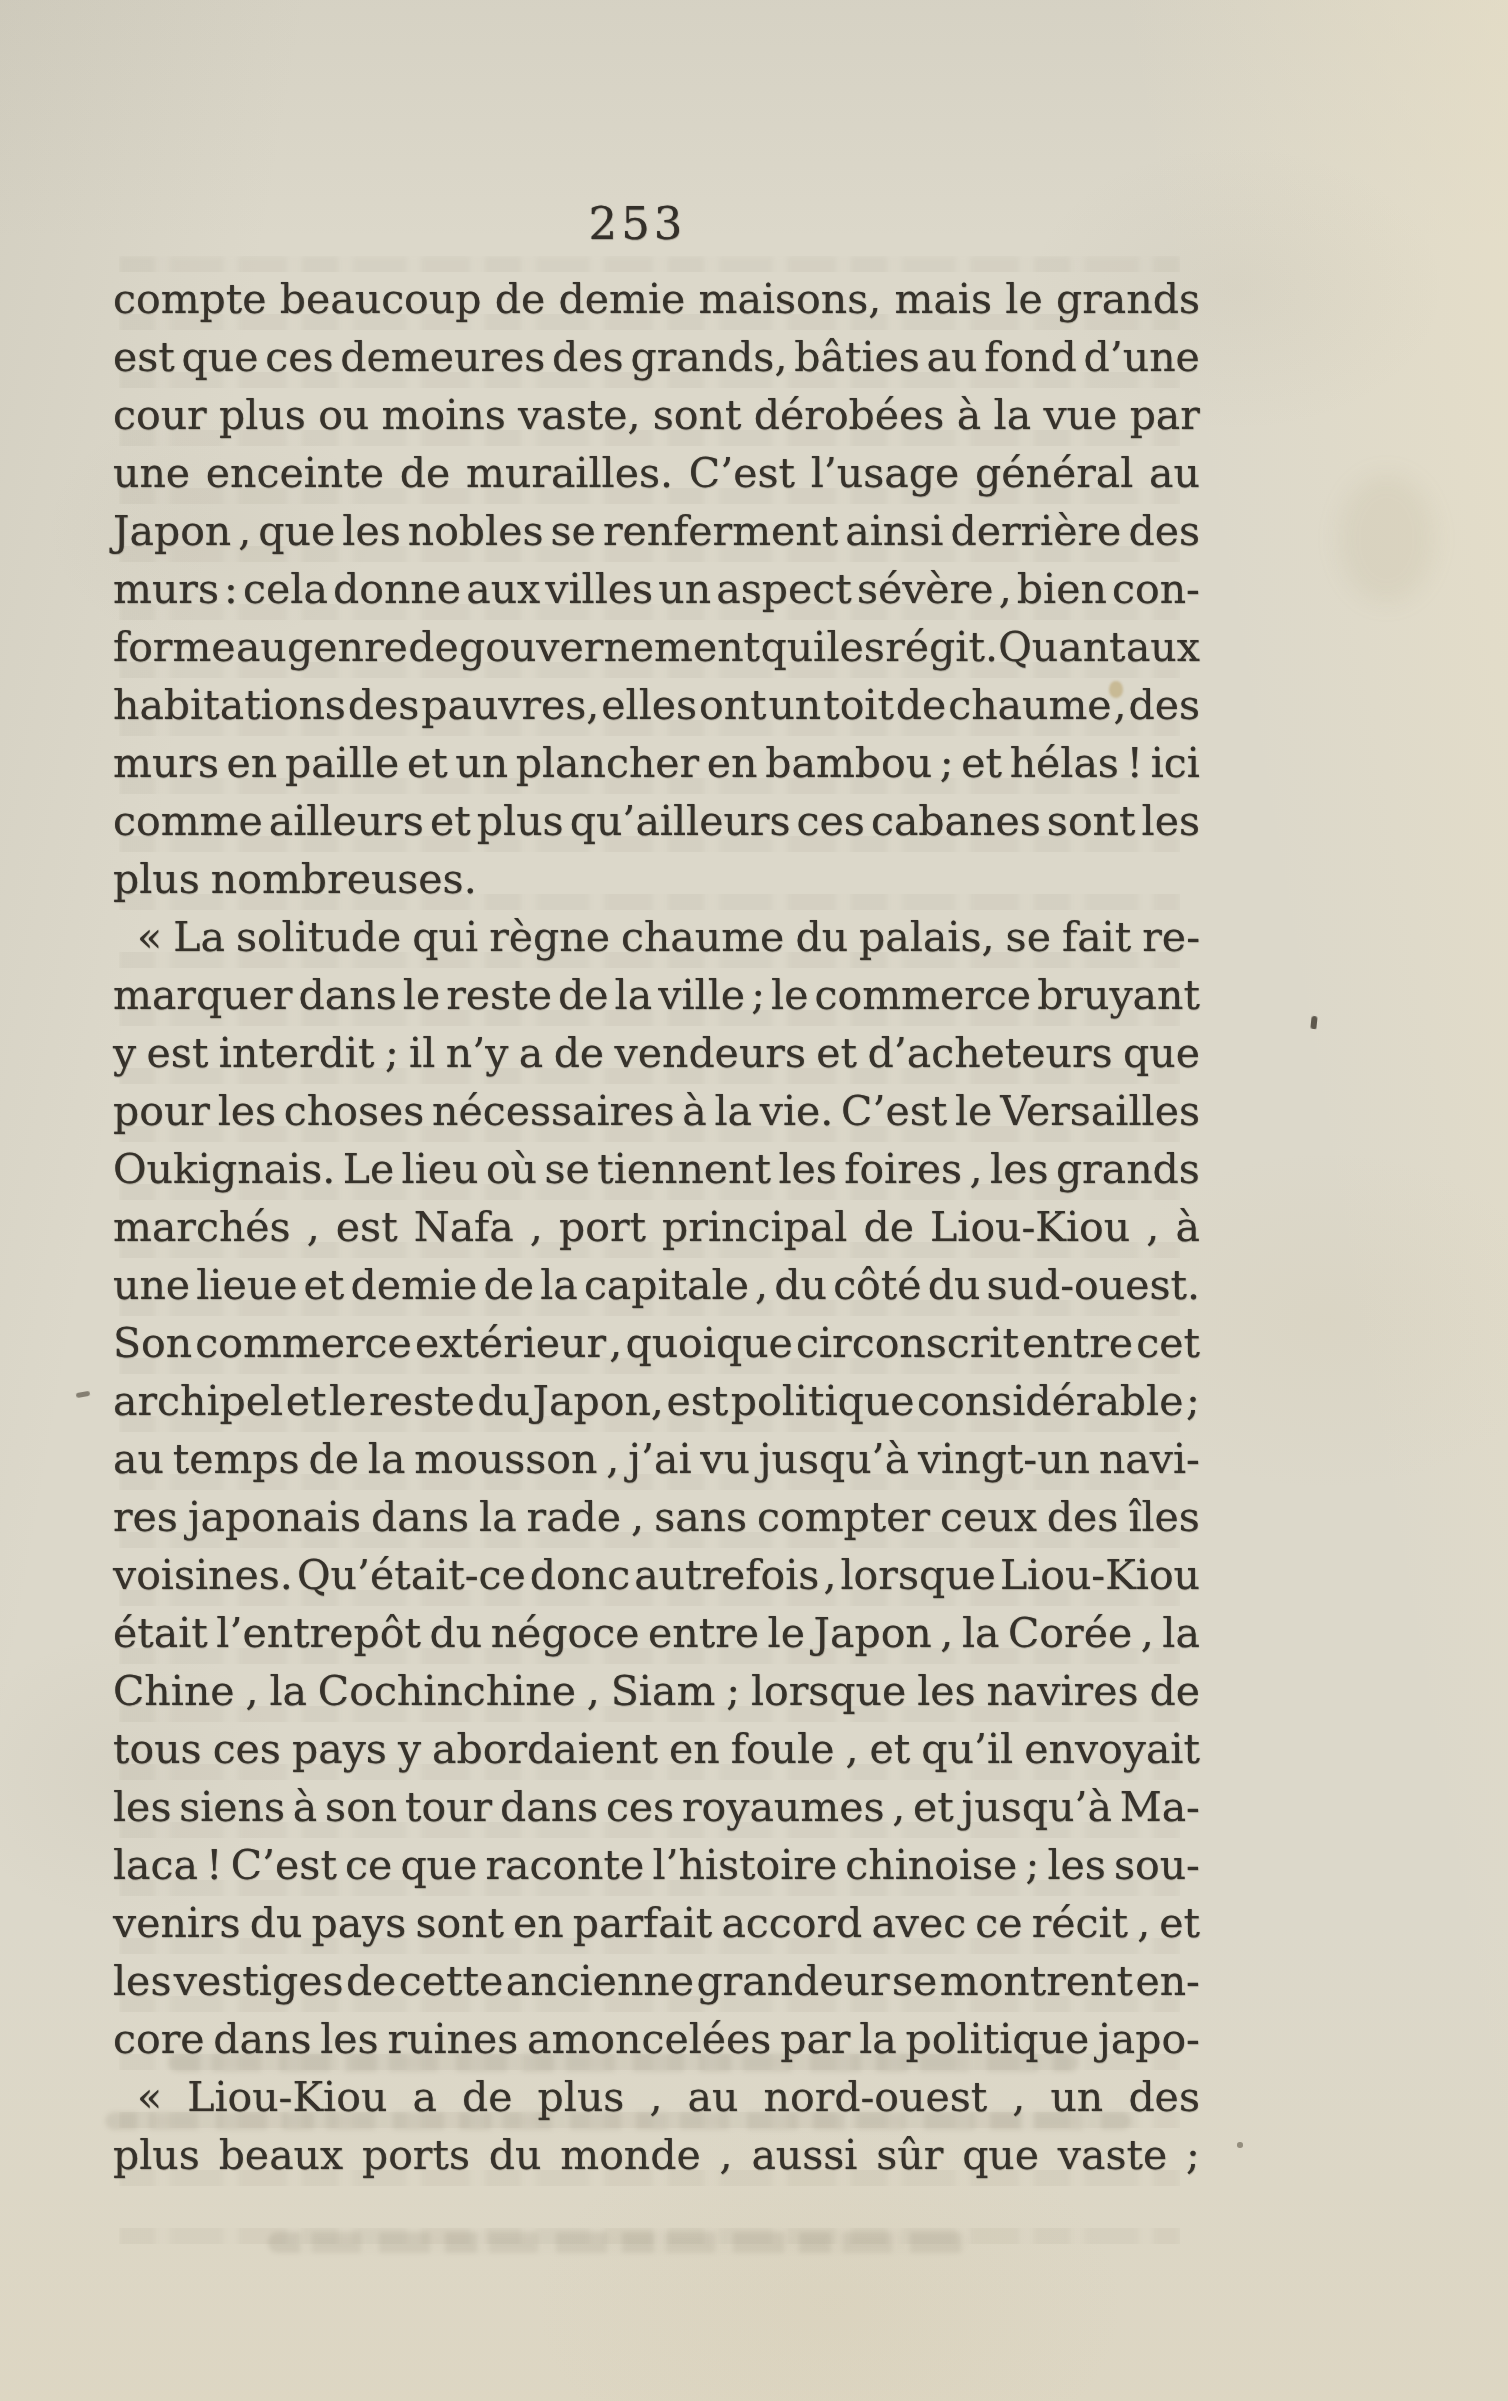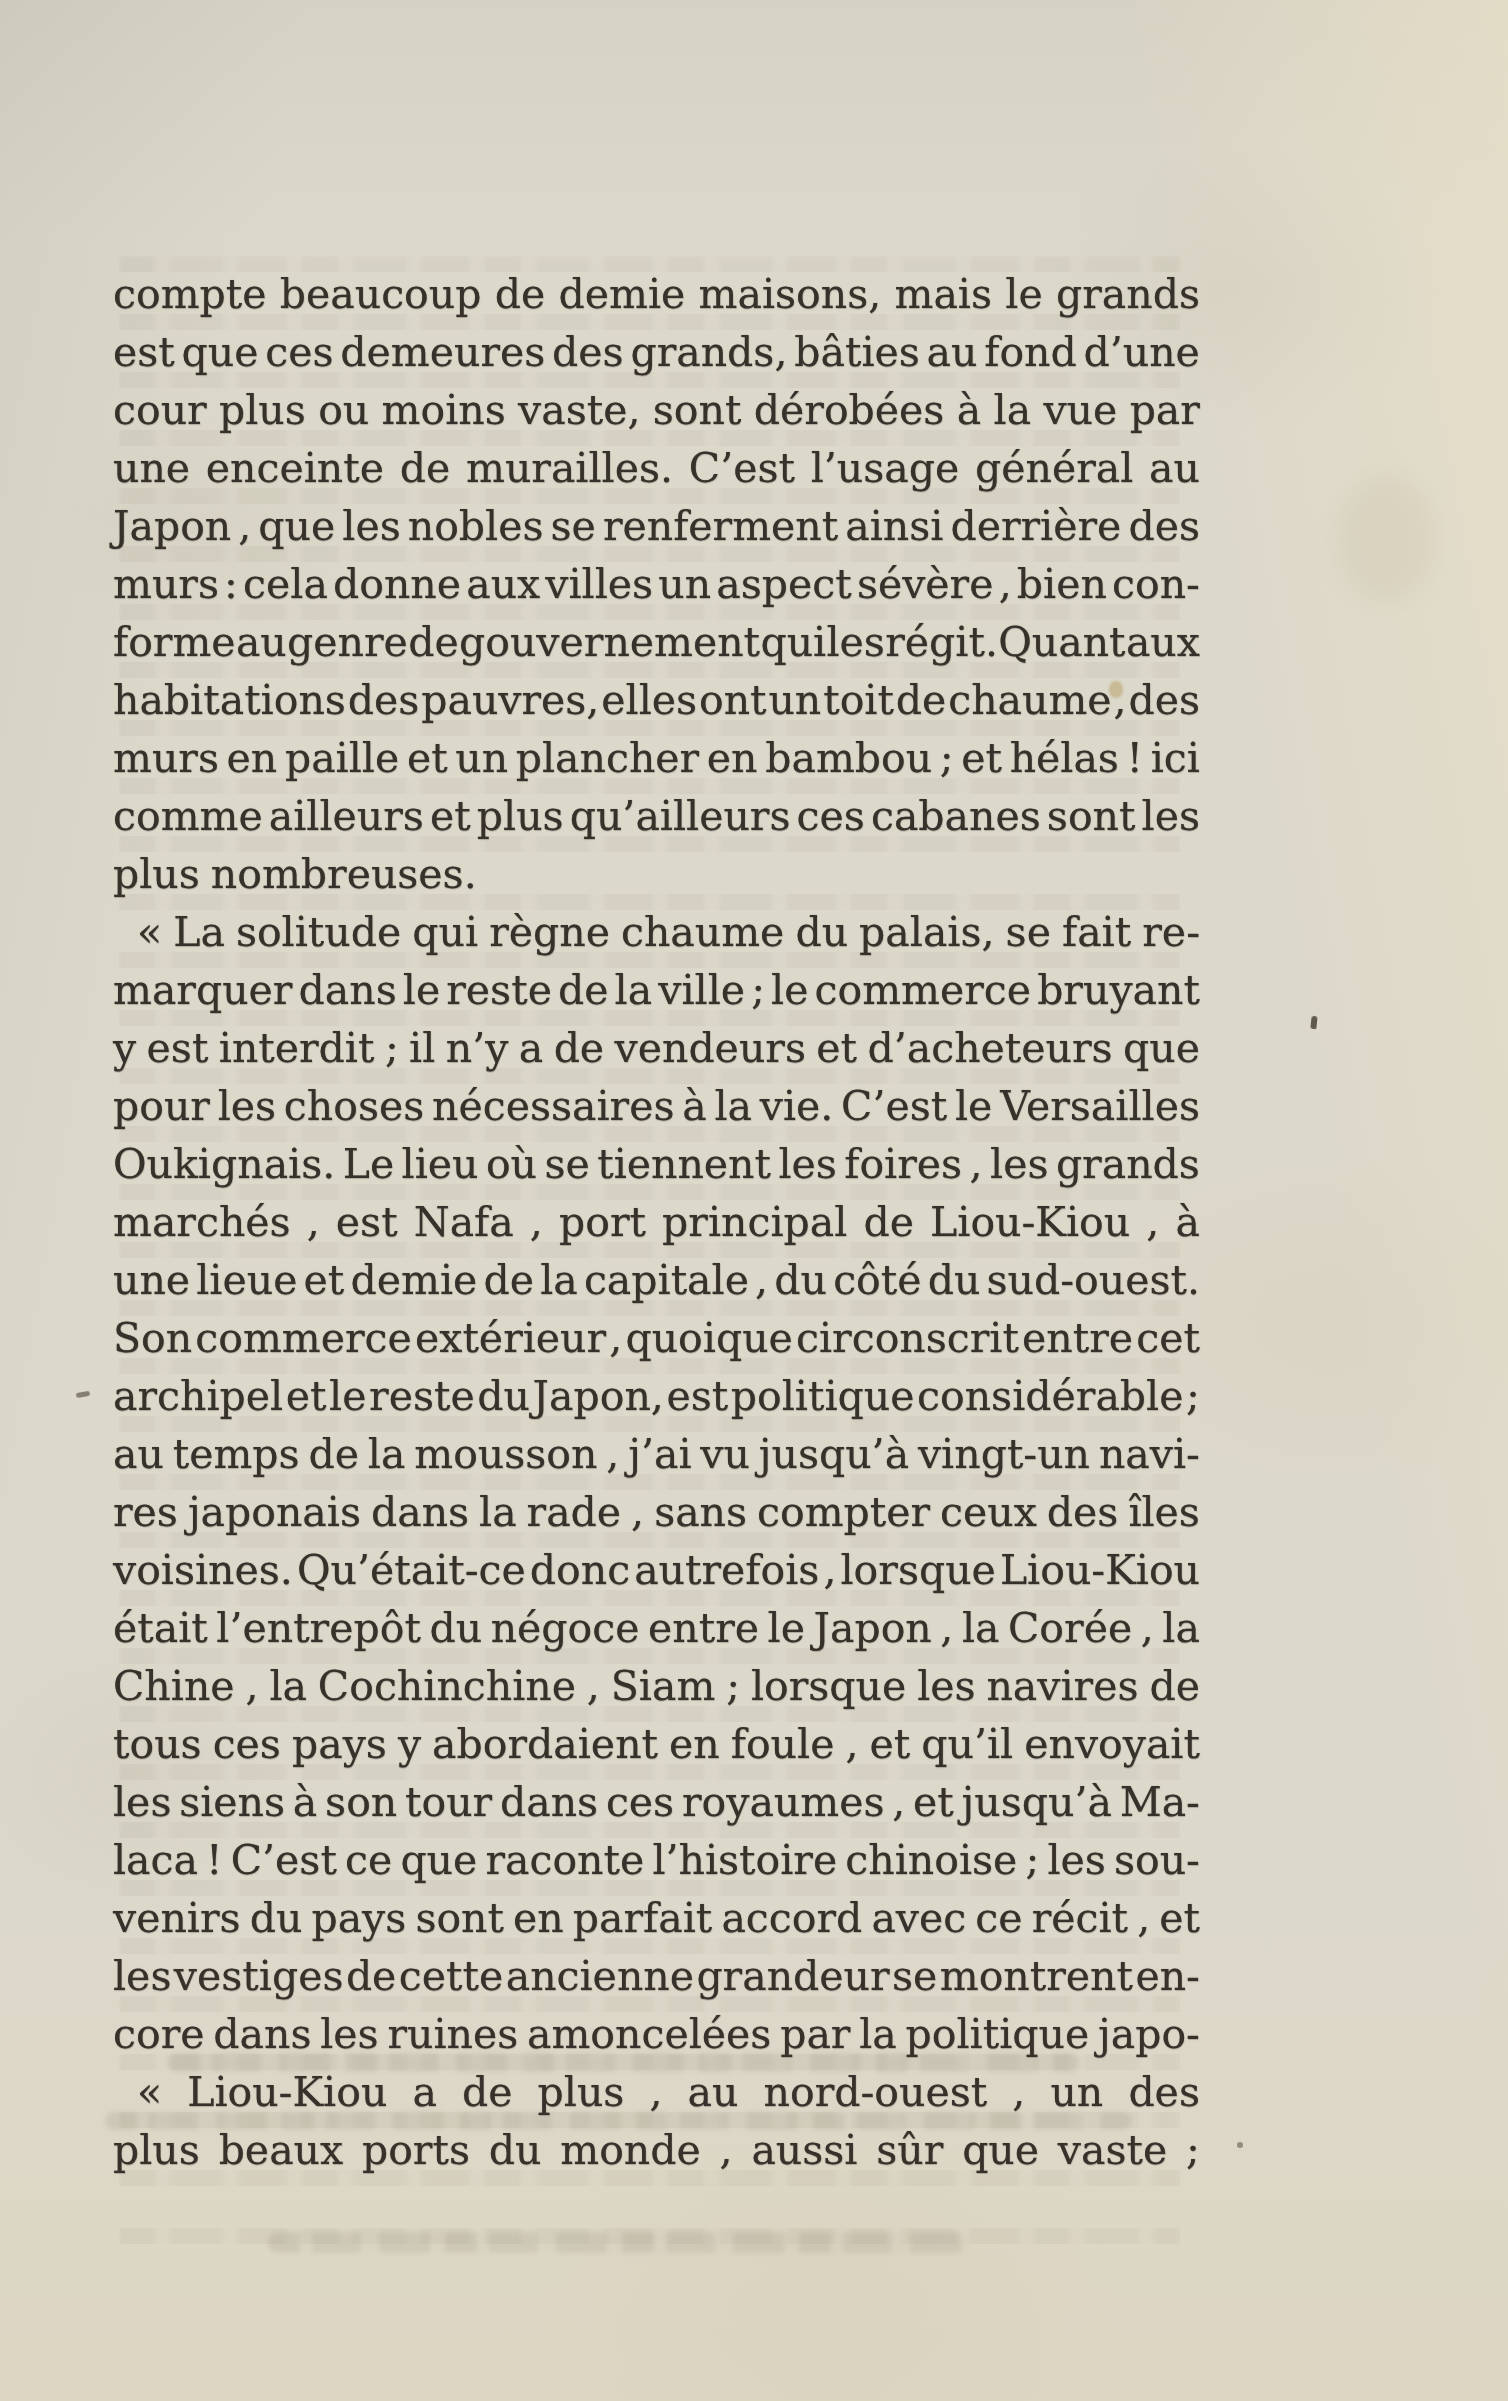--- a/index.html
+++ b/index.html
@@ -49,21 +49,21 @@
     left: 113px;
     top: 265px;
     width: 1087px;
     font-size: 41px;
     color: #36322b;
     text-shadow: 0 0 0.9px rgba(52,47,38,0.55), 0.4px 0.6px 0.8px rgba(52,47,38,0.22);
   }
   .line {
     display: flex;
     justify-content: space-between;
-    align-items: center;
+    align-items: flex-end;
     height: 58px;
     box-sizing: border-box;
   }
   .line.indent { padding-left: 24px; }
   .line.para-end { justify-content: flex-start; }
   .line.para-end .w { margin-right: 11px; }
   .w { white-space: pre; }
 
   
   .bleed-overlay {
@@ -133,20 +133,21 @@
 </style>
 </head>
 <body>
 
 <div class="page">
   <div class="bleed-overlay"></div>
   <div class="bleed-row bleed-a"></div>
   <div class="bleed-row bleed-b"></div>
   <div class="bleed-row bleed-c"></div>
 
+  <div class="page-number">253</div>
 
   <div class="text-block" id="text-block">
       <div class="line">
         <span class="w">compte</span>
         <span class="w">beaucoup</span>
         <span class="w">de</span>
         <span class="w">demie</span>
         <span class="w">maisons,</span>
         <span class="w">mais</span>
         <span class="w">le</span>

